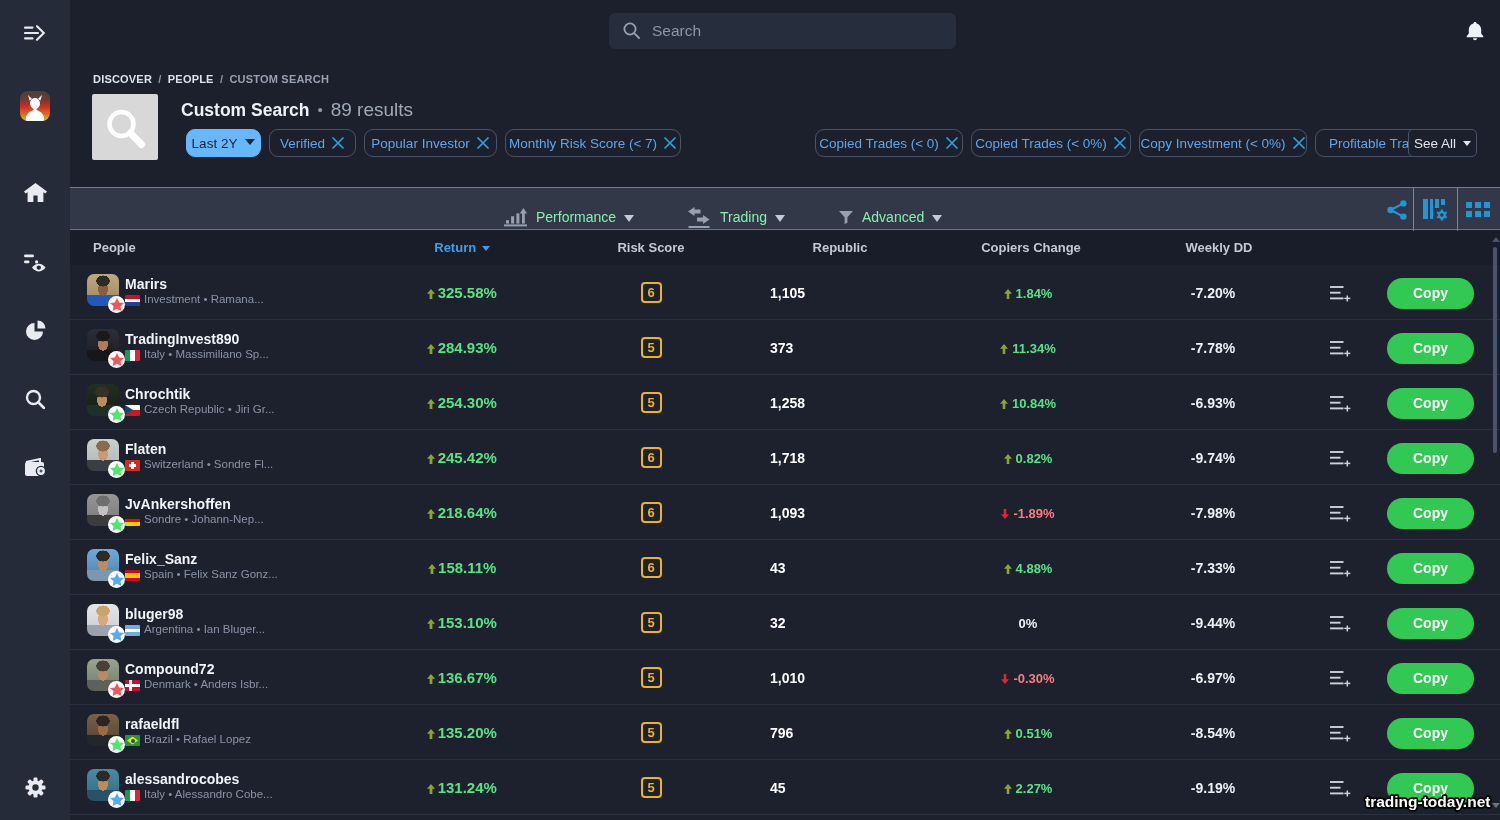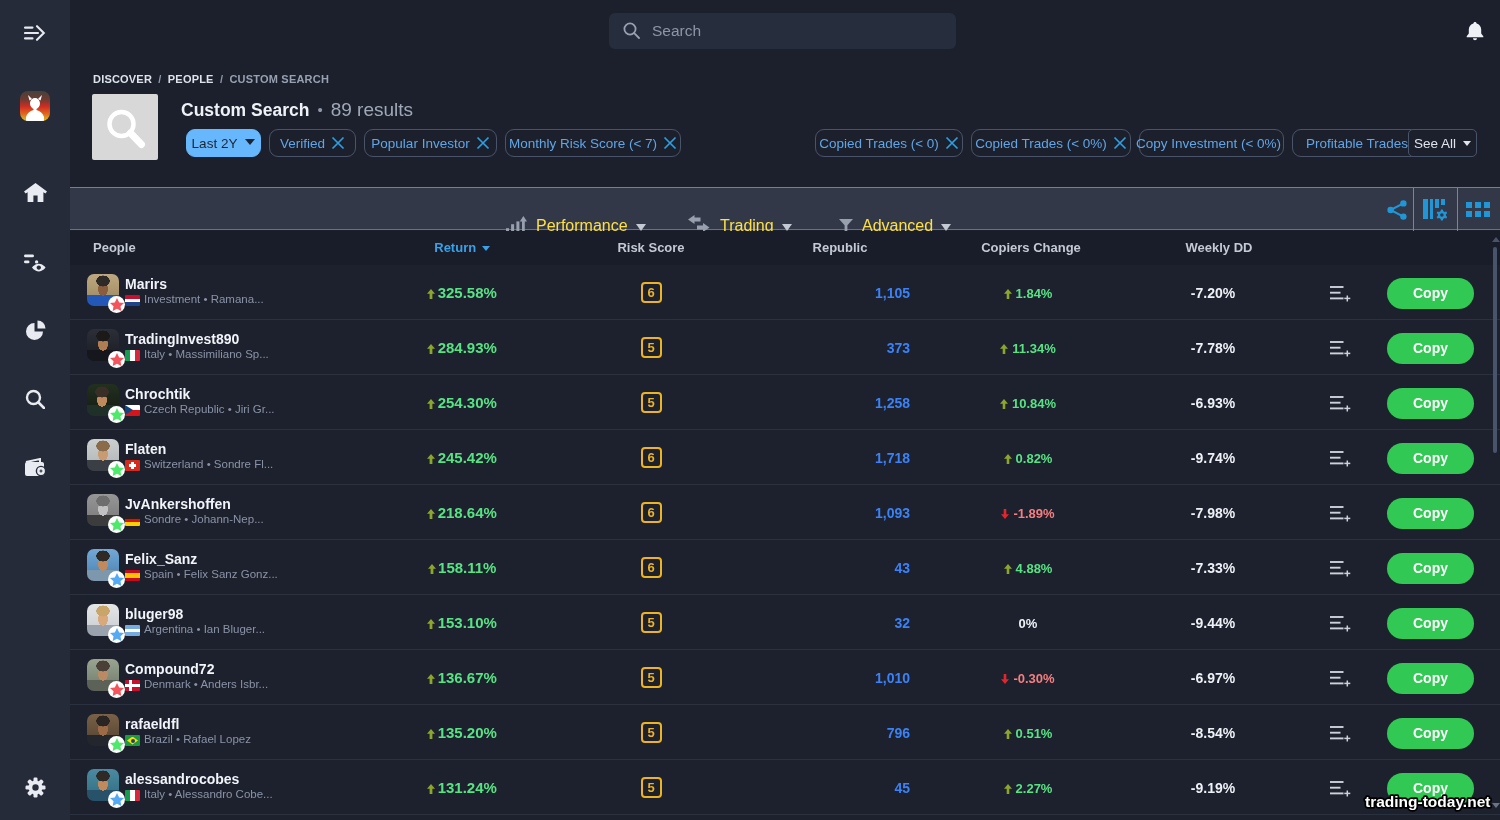--- a/index.html
+++ b/index.html
@@ -25,40 +25,40 @@
 
 #chips { position:absolute; left:186px; top:129px; width:1291px; height:28px; white-space:nowrap; overflow:hidden; }
 .chip { display:inline-flex; align-items:center; justify-content:center; height:28px; border:1px solid #4a5468; border-radius:9px; color:#61a5e6; font-size:13.5px; margin-right:8px; vertical-align:top; }
 .chip .xic { margin-left:6px; }
 .chip.active { background:#67b7fc; border-color:#67b7fc; color:#1b2433; }
 .caret-dn { display:inline-block; width:0; height:0; border-left:5px solid transparent; border-right:5px solid transparent; border-top:6px solid #1b2433; margin-left:8px; position:relative; top:-1px;}
 #seeall { position:absolute; left:1408px; top:129px; width:69px; height:28px; background:#1b202c; border:1px solid #4a5468; border-radius:5px; color:#dfe3ec; font-size:13.5px; z-index:3; display:flex; align-items:center; justify-content:center; }
 #seeall .caret { display:inline-block; width:0; height:0; border-left:4px solid transparent; border-right:4px solid transparent; border-top:5px solid #dfe3ec; margin-left:7px; }
 
 #toolbar { position:absolute; left:70px; top:187px; width:1430px; height:43px; background:#323848; border-top:1px solid #767d8e; border-bottom:1px solid #6a7183; }
-.tb-tab { position:absolute; top:16px; height:43px; line-height:43px; color:#fde047; font-size:16px; }
+.tb-tab { position:absolute; top:8px; height:43px; line-height:43px; color:#86efac; font-size:14px; }
 .tb-tab svg { vertical-align:middle; margin-right:9px; position:relative; top:-1px;}
 .tb-caret { display:inline-block; width:0; height:0; border-left:5.5px solid transparent; border-right:5.5px solid transparent; border-top:7px solid #c3c9d5; margin-left:8px; }
 .tb-div { position:absolute; top:0; width:1px; height:43px; background:#7d8494; }
 
 #thead { position:absolute; left:70px; top:231px; width:1430px; height:34px; background:#191d29; color:#c3c9d5; font-size:13px; font-weight:bold; }
 #thead .c { position:absolute; top:9px; }
 #rows { position:absolute; left:70px; top:265px; width:1430px; height:555px; }
 .row { position:relative; width:1430px; height:55px; background:#1d212d; border-bottom:1px solid #2c3140; }
 .avatar { position:absolute; left:17px; top:9px; width:32px; height:32px; border-radius:7px; overflow:hidden; }
 .badge { position:absolute; left:38px; top:31px; width:17px; height:17px; border-radius:50%; background:#fff; z-index:2; }
 .badge svg { position:absolute; left:1.5px; top:2px; }
 .nm { position:absolute; left:55px; top:11px; font-size:14px; font-weight:bold; color:#f1f4f8; }
 .sub { position:absolute; left:55px; top:30px; height:11px; font-size:11.5px; color:#8b93a7; }
 .flag { position:absolute; left:0; top:0px; width:15px; height:11px; border-radius:1px; overflow:hidden; }
 .subtxt { position:absolute; left:19px; top:-2px; white-space:nowrap; }
 .ret { position:absolute; left:322px; width:140px; top:19px; text-align:center; font-size:15px; font-weight:bold; color:#57e384; }
 .risk { position:absolute; left:511px; width:140px; top:17px; text-align:center; }
 .riskbox { display:inline-block; min-width:21px; height:21px; line-height:18px; border:2px solid #ecb322; border-radius:4px; color:#ecb322; font-size:13px; font-weight:bold; text-align:center; }
-.cop { position:absolute; left:700px; width:140px; top:20px; text-align:right; font-size:14px; font-weight:bold; color:#3b82f6; }
+.cop { position:absolute; left:700px; width:140px; top:20px; text-align:left; font-size:14px; font-weight:bold; color:#ffffff; }
 .chg { position:absolute; left:888px; width:140px; top:21px; text-align:center; font-size:13px; font-weight:bold; color:#57e384; }
 .chg.red { color:#f57f80; }
 .chg.neu { color:#eef1f6; }
 .wdd { position:absolute; left:1073px; width:140px; top:20px; text-align:center; font-size:14px; font-weight:bold; color:#eef1f6; }
 .addlist { position:absolute; left:1260px; top:20px; }
 .copybtn { position:absolute; left:1317px; top:13px; width:87px; height:31px; background:#31c853; border-radius:16px; color:#fff; font-size:14px; font-weight:bold; text-align:center; line-height:31px; }
 .uparrow, .dnarrow { display:inline-block; margin-right:4px; position:relative; top:0.5px; }
 
 #sbar-thumb { position:absolute; left:1493px; top:247px; width:4px; height:206px; background:#49536b; border-radius:2px; }
 #sbar-up { position:absolute; left:1492px; top:237px; width:0; height:0; border-left:4px solid transparent; border-right:4px solid transparent; border-bottom:5px solid #49536b; }
@@ -200,21 +200,21 @@
         </svg></span><span class="chip" style="width:133px;">Popular Investor<svg class="xic" width="14" height="14" viewBox="0 0 14 14">
           <path d="M1.5 1.5 L12.5 12.5 M12.5 1.5 L1.5 12.5" stroke="#2f9ee0" stroke-width="1.7"></path>
         </svg></span><span class="chip" style="width:176px;">Monthly Risk Score (&lt; 7)<svg class="xic" width="14" height="14" viewBox="0 0 14 14">
           <path d="M1.5 1.5 L12.5 12.5 M12.5 1.5 L1.5 12.5" stroke="#2f9ee0" stroke-width="1.7"></path>
         </svg></span><span class="chip" style="width:118px;margin-top:44px;">Copiers (&gt; 20)<svg class="xic" width="14" height="14" viewBox="0 0 14 14">
           <path d="M1.5 1.5 L12.5 12.5 M12.5 1.5 L1.5 12.5" stroke="#2f9ee0" stroke-width="1.7"></path>
         </svg></span><span class="chip" style="width:148px;">Copied Trades (&lt; 0)<svg class="xic" width="14" height="14" viewBox="0 0 14 14">
           <path d="M1.5 1.5 L12.5 12.5 M12.5 1.5 L1.5 12.5" stroke="#2f9ee0" stroke-width="1.7"></path>
         </svg></span><span class="chip" style="width:160px;">Copied Trades (&lt; 0%)<svg class="xic" width="14" height="14" viewBox="0 0 14 14">
           <path d="M1.5 1.5 L12.5 12.5 M12.5 1.5 L1.5 12.5" stroke="#2f9ee0" stroke-width="1.7"></path>
-        </svg></span><span class="chip" style="width:145px;">Copy Investment (&lt; 0%)<svg class="xic" width="14" height="14" viewBox="0 0 14 14">
+        </svg></span><span class="chip" style="width:168px;">Copy Investment (&lt; 0%)<svg class="xic" width="14" height="14" viewBox="0 0 14 14">
           <path d="M1.5 1.5 L12.5 12.5 M12.5 1.5 L1.5 12.5" stroke="#2f9ee0" stroke-width="1.7"></path>
         </svg></span><span class="chip" style="width:150px;">Profitable Trades<svg class="xic" width="14" height="14" viewBox="0 0 14 14">
           <path d="M1.5 1.5 L12.5 12.5 M12.5 1.5 L1.5 12.5" stroke="#2f9ee0" stroke-width="1.7"></path>
         </svg></span></div>
   <div id="seeall">See All<span class="caret"></span></div>
 
   <div id="toolbar">
     <div class="tb-tab" style="left:434px;">
       <svg width="23" height="19" viewBox="0 0 23 19">
           <g fill="#98a0ad">

